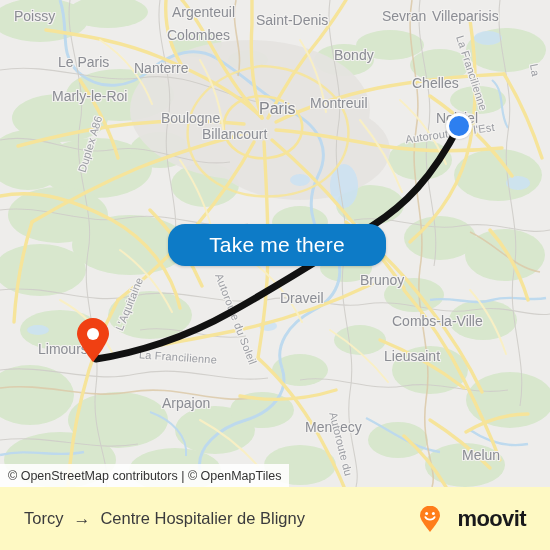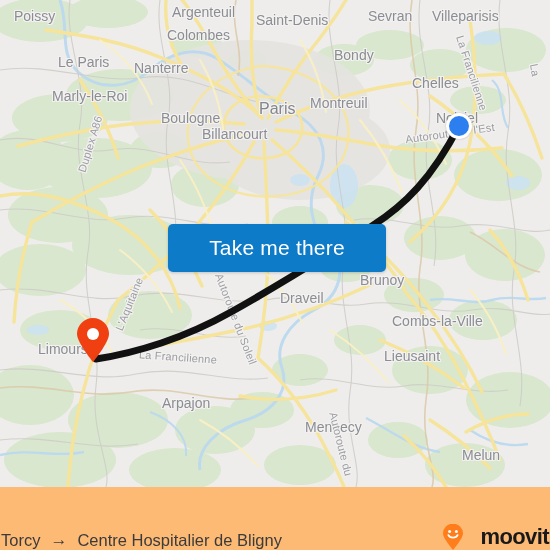--- a/index.html
+++ b/index.html
@@ -57,24 +57,24 @@
     position: absolute;
     left: 93px; top: 360px;
     width: 34px; height: 44px;
     margin-left: -17px; margin-top: -42px;
   }
 
   
   #take-me-there {
     position: absolute;
     left: 168px; top: 224px;
-    width: 218px; height: 48px;
+    width: 218px; height: 42px;
     background: #0d7bc7;
     border: none;
-    border-radius: 5px;
+    border-radius: 17px;
     color: #ffffff;
     font-size: 21px;
     font-family: "Liberation Sans", sans-serif;
     letter-spacing: .2px;
     cursor: pointer;
     box-shadow: 0 1px 3px rgba(0,0,0,.18);
   }
 
   
   #attribution {
@@ -87,23 +87,23 @@
     color: #333333;
     font-size: 12.5px;
     white-space: nowrap;
   }
 
   
   #footer {
     position: absolute;
     left: 0; top: 487px;
     width: 550px; height: 63px;
-    background: #fdba74;
-    display: flex; align-items: flex-end;
-    padding: 0 1px;
+    background: #fef9c3;
+    display: flex; align-items: center;
+    padding: 0 24px;
   }
   #trip-summary {
     display: flex; align-items: center;
     gap: 9px;
     font-size: 16.5px;
     color: #3b3b3d;
   }
   #trip-arrow { font-size: 17px; color: #3b3b3d; margin: 0 1px; }
   #moovit-logo {
     margin-left: auto;
@@ -283,21 +283,21 @@
           <path d="M470,290 C486,308 498,330 506,354"></path>
           <path d="M200,420 C222,432 242,448 258,466"></path>
         </g>
       </g>
     </svg>
 
     <div id="city-labels">
         <div class="map-label city" style="left: 14px; top: 8px; transform: translate(0px, 0px);">Poissy</div>
         <div class="map-label city" style="left: 172px; top: 4px; transform: translate(0px, 0px);">Argenteuil</div>
         <div class="map-label city" style="left: 256px; top: 12px; transform: translate(0px, 0px);">Saint-Denis</div>
-        <div class="map-label city" style="left: 368px; top: 8px; transform: translate(0px, 0px);">Sevran</div>
+        <div class="map-label city" style="left: 382px; top: 8px; transform: translate(0px, 0px);">Sevran</div>
         <div class="map-label city" style="left: 432px; top: 8px; transform: translate(0px, 0px);">Villeparisis</div>
         <div class="map-label city" style="left: 167px; top: 27px; transform: translate(0px, 0px);">Colombes</div>
         <div class="map-label city" style="left: 58px; top: 54px; transform: translate(0px, 0px);">Le Paris</div>
         <div class="map-label city" style="left: 134px; top: 60px; transform: translate(0px, 0px);">Nanterre</div>
         <div class="map-label city" style="left: 334px; top: 47px; transform: translate(0px, 0px);">Bondy</div>
         <div class="map-label city" style="left: 412px; top: 75px; transform: translate(0px, 0px);">Chelles</div>
         <div class="map-label city" style="left: 52px; top: 88px; transform: translate(0px, 0px);">Marly-le-Roi</div>
         <div class="map-label major" style="left: 243px; top: 100px; transform: translate(0px, 0px); padding-left: 16px;">Paris</div>
         <div class="map-label city" style="left: 310px; top: 95px; transform: translate(0px, 0px);">Montreuil</div>
         <div class="map-label city" style="left: 436px; top: 110px; transform: translate(0px, 0px);">Noisiel</div>
@@ -330,20 +330,23 @@
 
     <div id="origin-marker" style="background: rgb(45, 127, 240);"></div>
 
     <div id="destination-marker">
       <svg viewBox="0 0 34 44" width="34" height="44">
         <path id="pin-body" d="M17,44 C17,44 33,24.5 33,16 A16,16 0 1 0 1,16 C1,24.5 17,44 17,44 Z" fill="#f04012"></path>
         <circle cx="17" cy="16" r="6" fill="#ffffff"></circle>
       </svg>
     </div>
 
+    <div id="attribution">
+      <span>© OpenStreetMap contributors | © OpenMapTiles</span>
+    </div>
 
     <button id="take-me-there" style="background: rgb(13, 123, 199); color: rgb(255, 255, 255);">Take me there</button>
   </div>
 
   <div id="footer">
     <div id="trip-summary">
       <span>Torcy</span>
       <span id="trip-arrow">→</span>
       <span>Centre Hospitalier de Bligny</span>
     </div>

